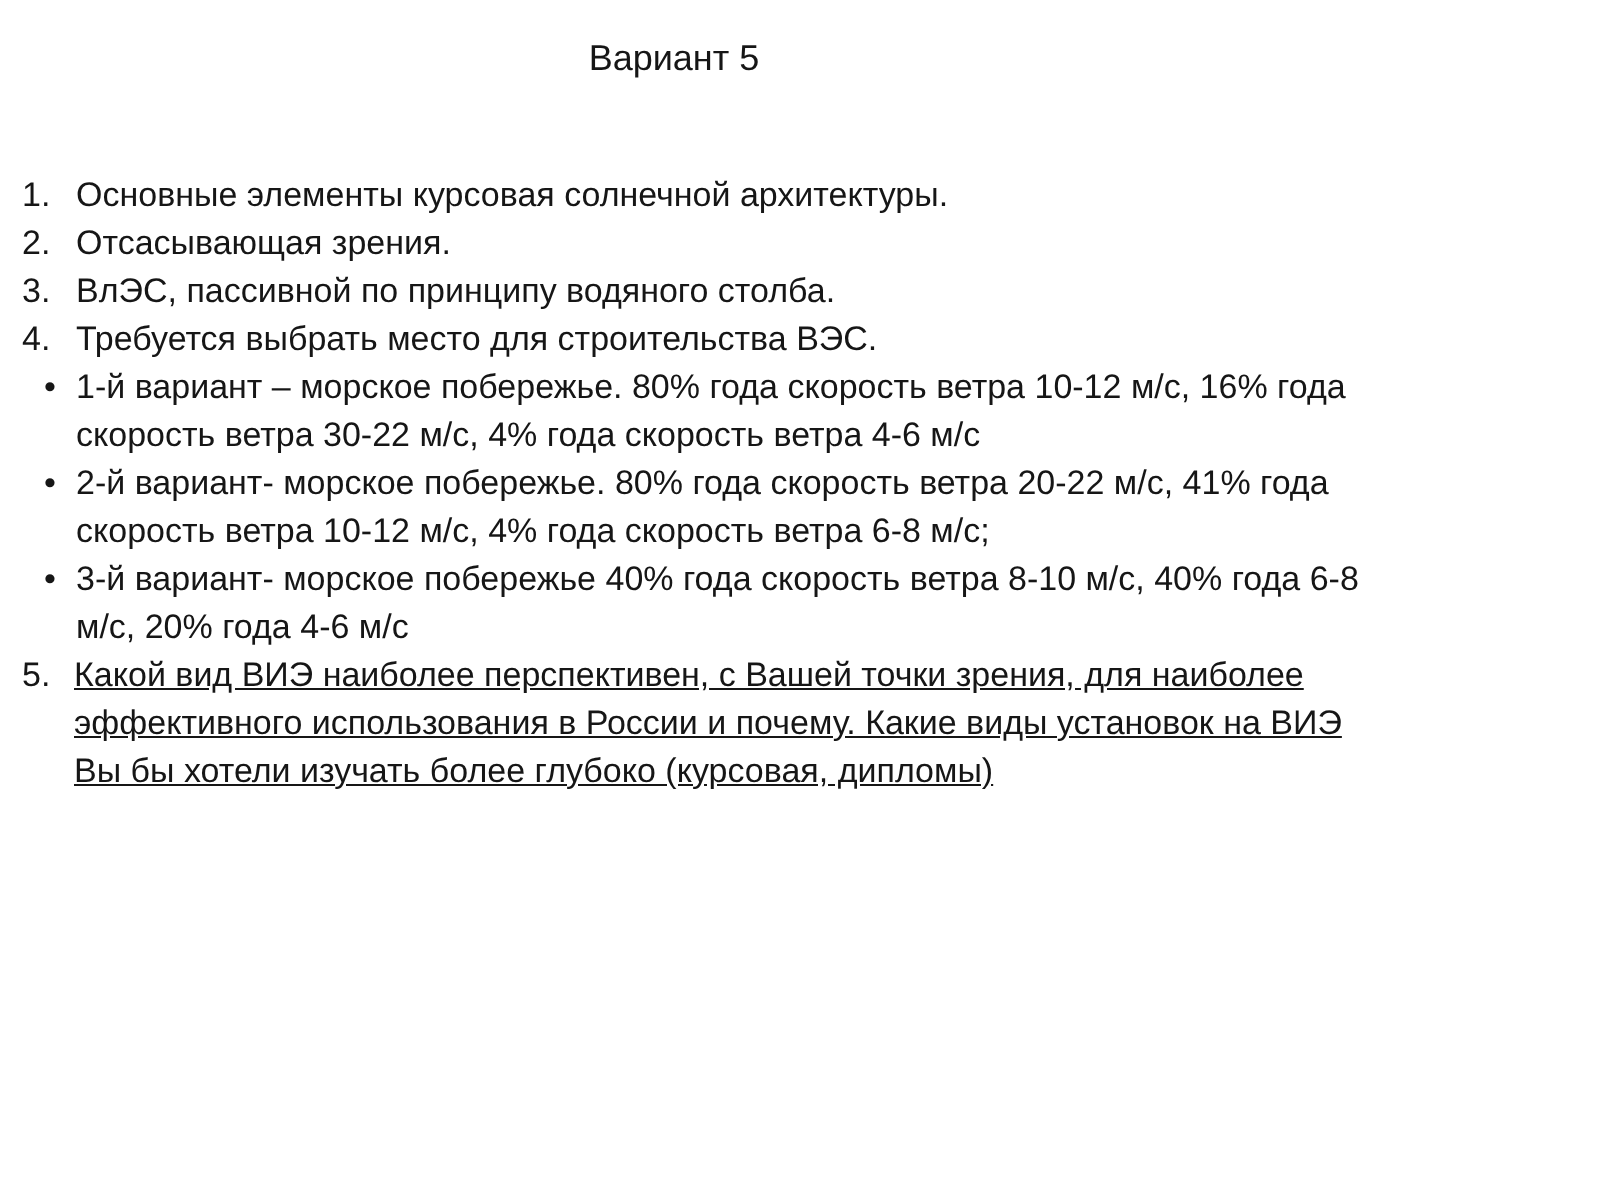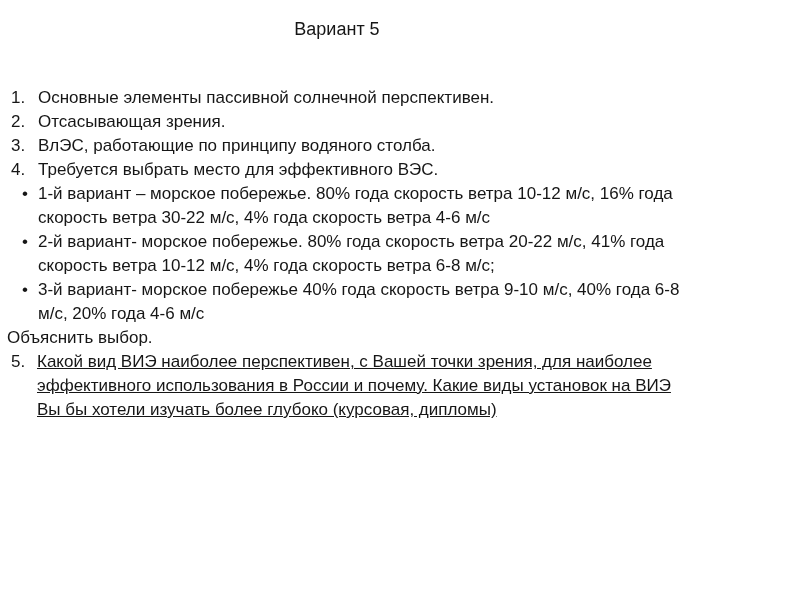--- a/index.html
+++ b/index.html
@@ -51,59 +51,56 @@
 <body>
 
 <div class="slide">
 
   <div class="title">Вариант 5</div>
 
   <div class="content">
 
     <div class="item numbered">
       <span class="marker">1.</span>
-      <span class="text">Основные элементы пассивной солнечной перспективен.</span>
+      <span class="text">Основные элементы курсовая солнечной архитектуры.</span>
     </div>
 
     <div class="item numbered">
       <span class="marker">2.</span>
       <span class="text">Отсасывающая зрения.</span>
     </div>
 
     <div class="item numbered">
       <span class="marker">3.</span>
-      <span class="text">ВлЭС, работающие по принципу водяного столба.</span>
+      <span class="text">ВлЭС, пассивной по принципу водяного столба.</span>
     </div>
 
     <div class="item numbered">
       <span class="marker">4.</span>
-      <span class="text">Требуется выбрать место для эффективного ВЭС.</span>
+      <span class="text">Требуется выбрать место для строительства ВЭС.</span>
     </div>
 
     <div class="item bullet">
       <span class="marker">•</span>
       <span class="text">1-й вариант – морское побережье. 80% года скорость ветра 10-12 м/с, 16% года
 скорость ветра 30-22 м/с, 4% года скорость ветра 4-6 м/с</span>
     </div>
 
     <div class="item bullet">
       <span class="marker">•</span>
       <span class="text">2-й вариант- морское побережье. 80% года скорость ветра 20-22 м/с, 41% года
 скорость ветра 10-12 м/с, 4% года скорость ветра 6-8 м/с;</span>
     </div>
 
     <div class="item bullet">
       <span class="marker">•</span>
-      <span class="text">3-й вариант- морское побережье 40% года скорость ветра 9-10 м/с, 40% года 6-8
+      <span class="text">3-й вариант- морское побережье 40% года скорость ветра 8-10 м/с, 40% года 6-8
 м/с, 20% года 4-6 м/с</span>
     </div>
 
-    <div class="item plain">
-      <span class="text">Объяснить выбор.</span>
-    </div>
 
     <div class="item num5">
       <span class="marker">5.</span>
       <span class="text">Какой вид ВИЭ наиболее перспективен, с Вашей точки зрения, для наиболее
 эффективного использования в России и почему. Какие виды установок на ВИЭ
 Вы бы хотели изучать более глубоко (курсовая, дипломы)</span>
     </div>
 
   </div>
 

